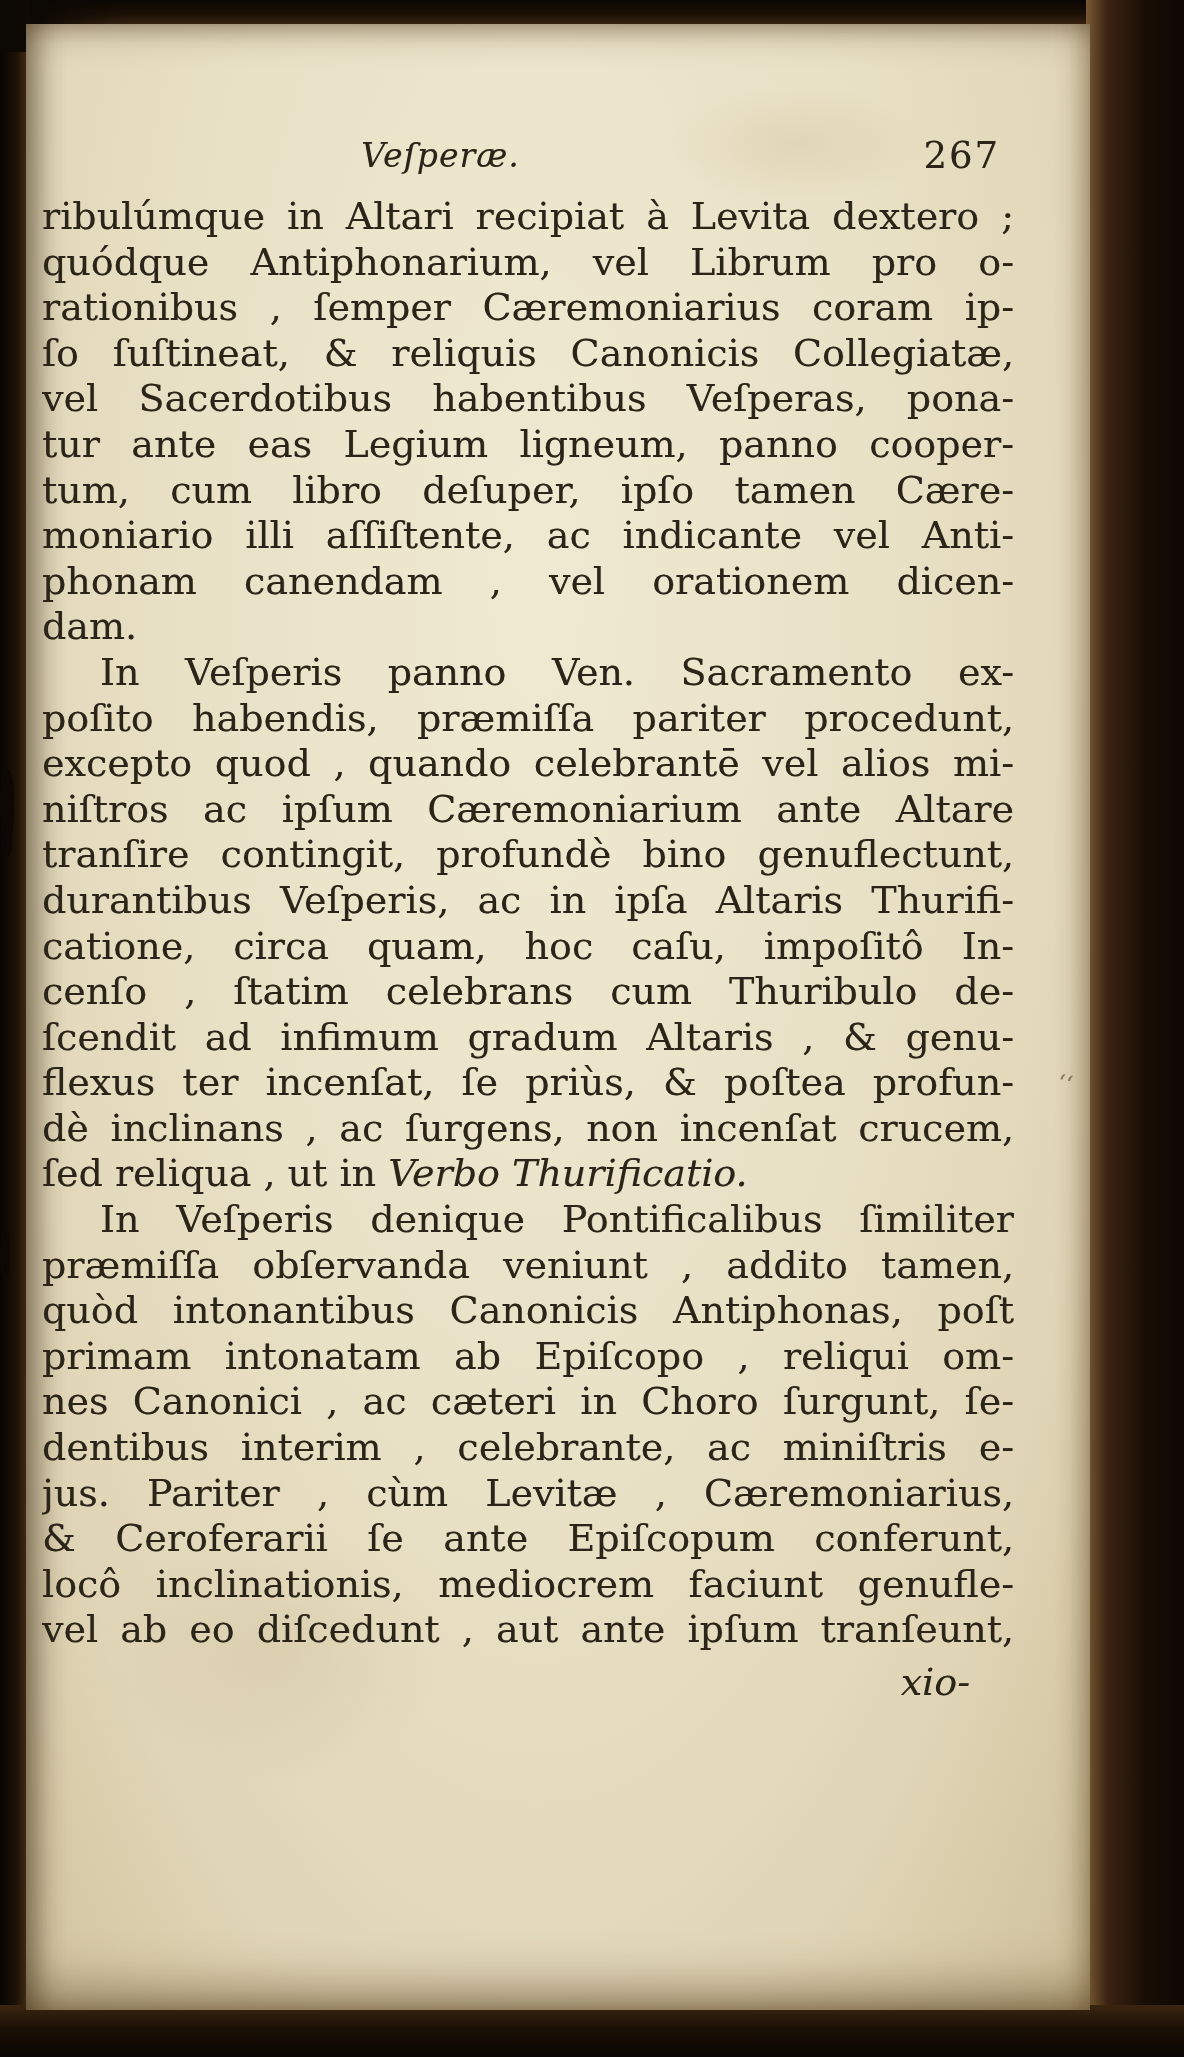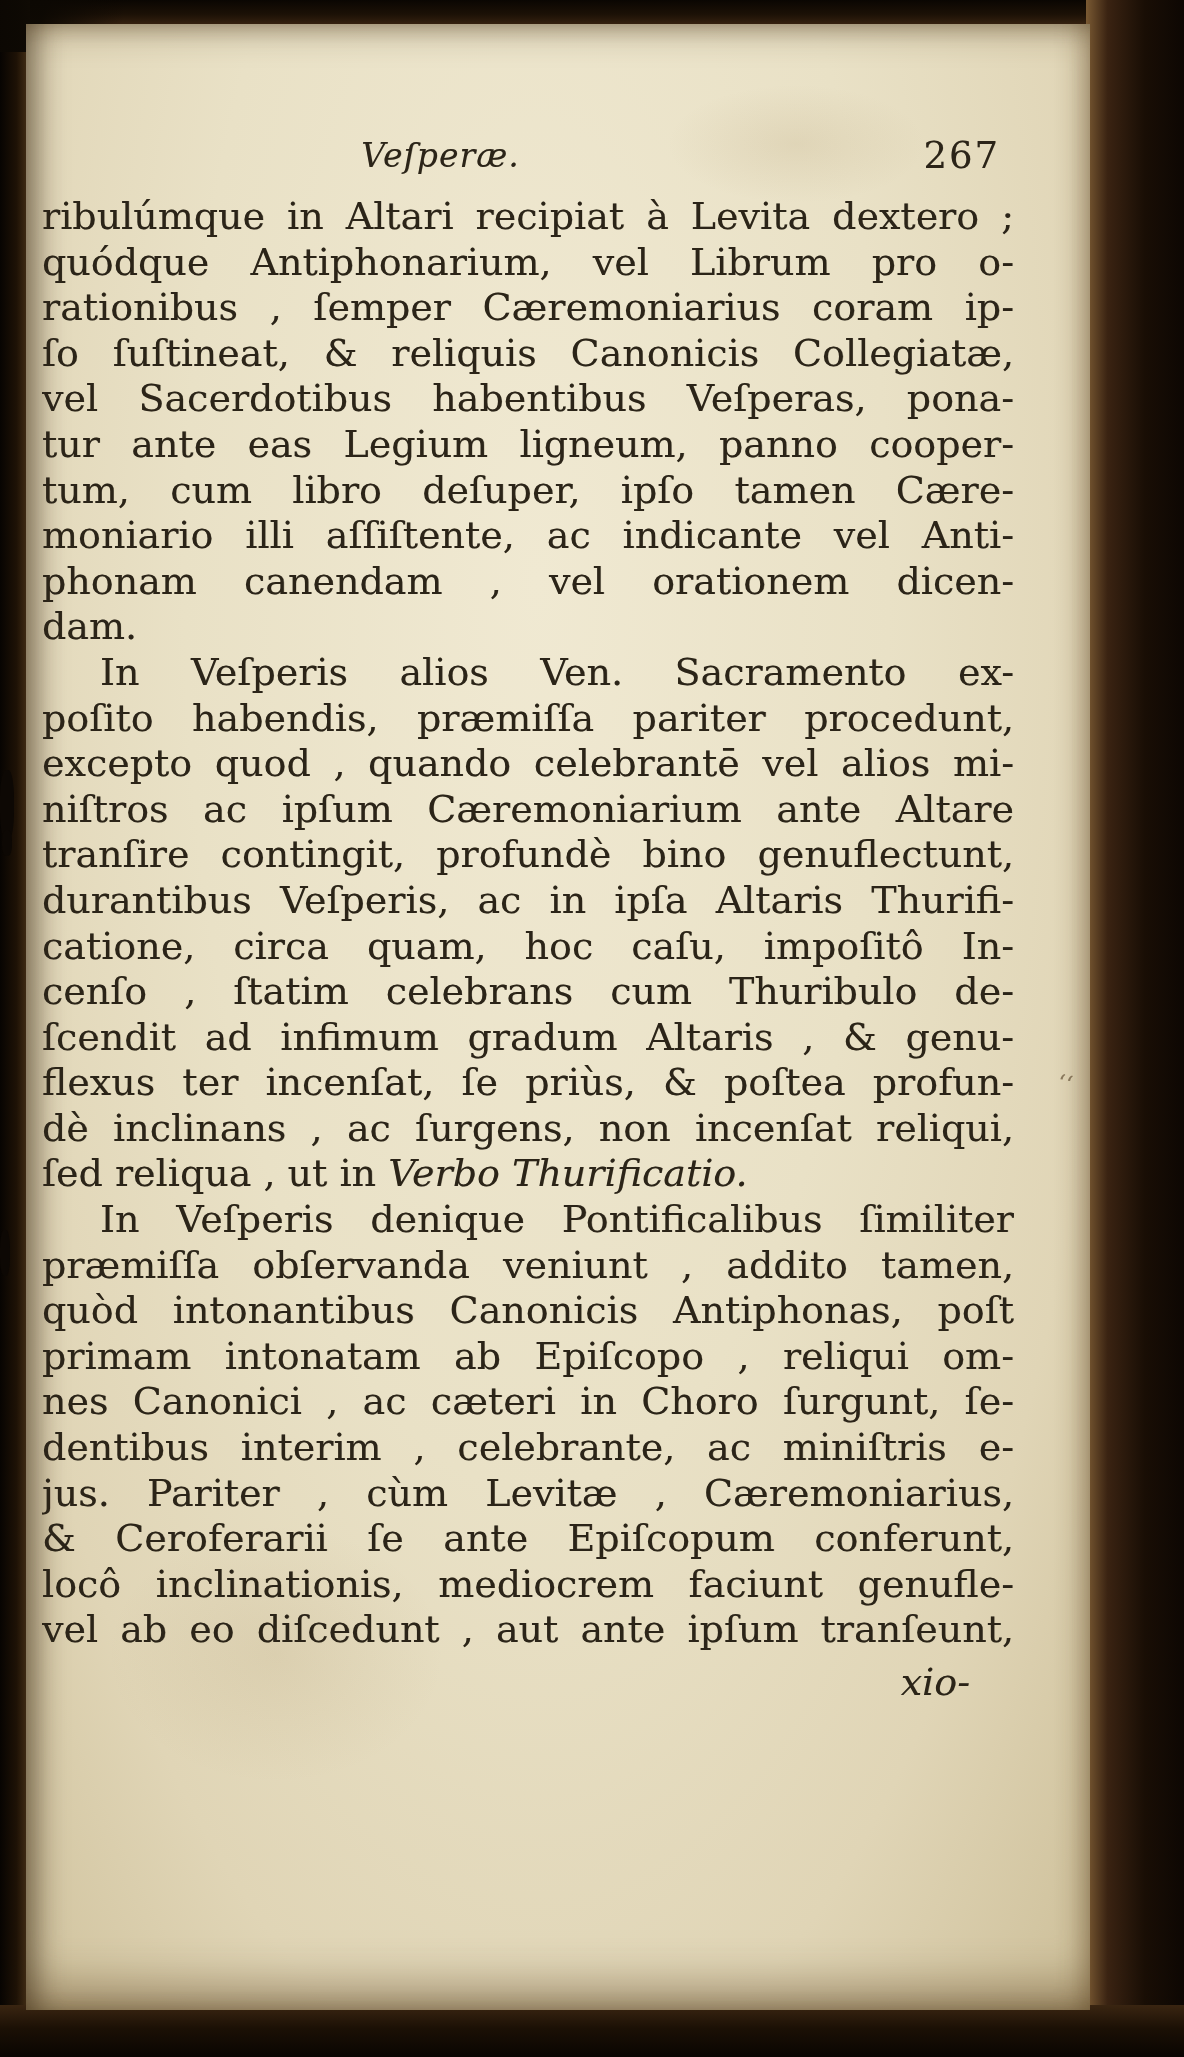--- a/index.html
+++ b/index.html
@@ -102,31 +102,31 @@
           <div class="line">ſo ſuſtineat, &amp; reliquis Canonicis Collegiatæ,</div>
           <div class="line">vel Sacerdotibus habentibus Veſperas, pona-</div>
           <div class="line">tur ante eas Legium ligneum, panno cooper-</div>
           <div class="line">tum, cum libro deſuper, ipſo tamen Cære-</div>
           <div class="line">moniario illi aſſiſtente, ac indicante vel Anti-</div>
           <div class="line">phonam canendam , vel orationem dicen-</div>
           <div class="line unjust">dam.</div>
         </div>
 
         <div>
-          <div class="line first-indent">In Veſperis alios Ven. Sacramento ex-</div>
+          <div class="line first-indent">In Veſperis panno Ven. Sacramento ex-</div>
           <div class="line">poſito habendis, præmiſſa pariter procedunt,</div>
           <div class="line">excepto quod , quando celebrantē vel alios mi-</div>
           <div class="line">niſtros ac ipſum Cæremoniarium ante Altare</div>
           <div class="line">tranſire contingit, profundè bino genuflectunt,</div>
           <div class="line">durantibus Veſperis, ac in ipſa Altaris Thurifi-</div>
           <div class="line">catione, circa quam, hoc caſu, impoſitô In-</div>
           <div class="line">cenſo , ſtatim celebrans cum Thuribulo de-</div>
           <div class="line">ſcendit ad infimum gradum Altaris , &amp; genu-</div>
           <div class="line">flexus ter incenſat, ſe priùs, &amp; poſtea profun-</div>
-          <div class="line">dè inclinans , ac ſurgens, non incenſat reliqui,</div>
+          <div class="line">dè inclinans , ac ſurgens, non incenſat crucem,</div>
           <div class="line unjust">
             <span>ſed reliqua , ut in </span><span class="italic">Verbo Thurificatio.</span>
           </div>
         </div>
 
         <div>
           <div class="line first-indent">In Veſperis denique Pontificalibus ſimiliter</div>
           <div class="line">præmiſſa obſervanda veniunt , addito tamen,</div>
           <div class="line">quòd intonantibus Canonicis Antiphonas, poſt</div>
           <div class="line">primam intonatam ab Epiſcopo , reliqui om-</div>

